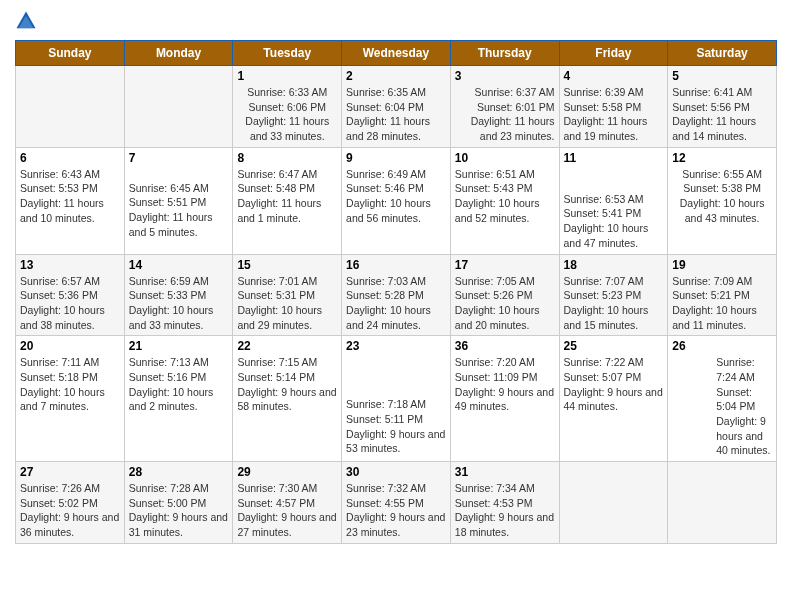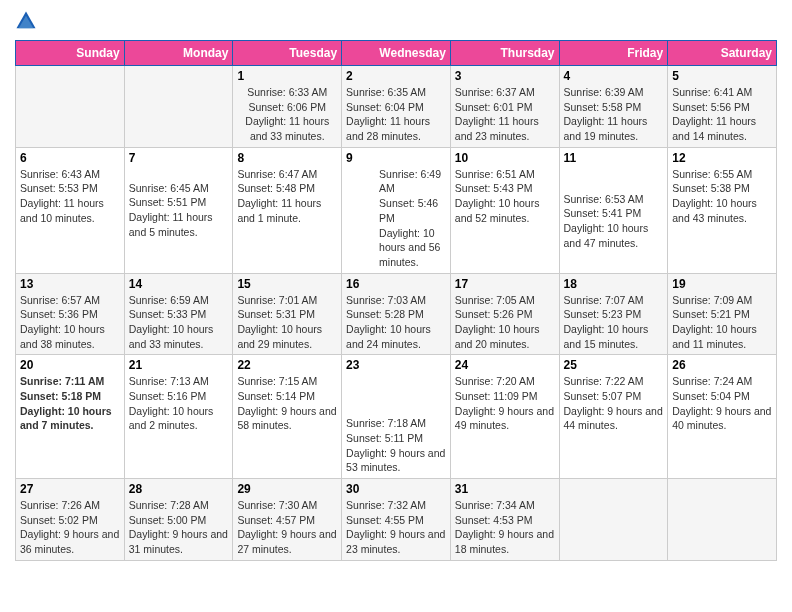--- a/index.html
+++ b/index.html
@@ -50,24 +50,24 @@
     .location {
       font-size: 14px;
       color: #555;
     }
     table {
       width: 100%;
       border-collapse: collapse;
       font-size: 11px;
     }
     thead tr th {
-      background-color: #ec4899;
+      background-color: #a16207;
       color: #fff;
       padding: 5px 4px;
-      text-align: right;
+      text-align: center;
       font-size: 12px;
       border: 1px solid #1a5fb4;
     }
     tbody tr td {
       border: 1px solid #ccc;
       padding: 3px 4px;
       vertical-align: top;
       width: calc(100% / 7);
       height: 80px;
     }
@@ -135,21 +135,21 @@
 Daylight: 11 hours and 33 minutes.</div>
           </td>
           <td>
             <span class="day-num">2</span>
             <div class="day-info" style="white-space: pre-line;">Sunrise: 6:35 AM
 Sunset: 6:04 PM
 Daylight: 11 hours and 28 minutes.</div>
           </td>
           <td>
             <span class="day-num">3</span>
-            <div class="day-info" style="white-space: pre-line;">Sunrise: 6:37 AM
+            <div class="day-info" style="white-space: pre-line; text-align: right;">Sunrise: 6:37 AM
 Sunset: 6:01 PM
 Daylight: 11 hours and 23 minutes.</div>
           </td>
           <td>
             <span class="day-num">4</span>
             <div class="day-info" style="white-space: pre-line;">Sunrise: 6:39 AM
 Sunset: 5:58 PM
 Daylight: 11 hours and 19 minutes.</div>
           </td>
           <td>
@@ -173,39 +173,39 @@
 Daylight: 11 hours and 5 minutes.</div>
           </td>
           <td>
             <span class="day-num">8</span>
             <div class="day-info" style="white-space: pre-line;">Sunrise: 6:47 AM
 Sunset: 5:48 PM
 Daylight: 11 hours and 1 minute.</div>
           </td>
           <td>
             <span class="day-num">9</span>
-            <div class="day-info" style="white-space: pre-line; margin-left: 33px;">Sunrise: 6:49 AM
+            <div class="day-info" style="white-space: pre-line;">Sunrise: 6:49 AM
 Sunset: 5:46 PM
 Daylight: 10 hours and 56 minutes.</div>
           </td>
           <td>
             <span class="day-num">10</span>
             <div class="day-info" style="white-space: pre-line;">Sunrise: 6:51 AM
 Sunset: 5:43 PM
 Daylight: 10 hours and 52 minutes.</div>
           </td>
           <td>
             <span class="day-num">11</span>
             <div class="day-info" style="white-space: pre-line; margin-top: 27px;">Sunrise: 6:53 AM
 Sunset: 5:41 PM
 Daylight: 10 hours and 47 minutes.</div>
           </td>
           <td>
             <span class="day-num">12</span>
-            <div class="day-info" style="white-space: pre-line;">Sunrise: 6:55 AM
+            <div class="day-info" style="white-space: pre-line; text-align: center;">Sunrise: 6:55 AM
 Sunset: 5:38 PM
 Daylight: 10 hours and 43 minutes.</div>
           </td>
         </tr>
         <tr>
           <td>
             <span class="day-num">13</span>
             <div class="day-info" style="white-space: pre-line;">Sunrise: 6:57 AM
 Sunset: 5:36 PM
 Daylight: 10 hours and 38 minutes.</div>
@@ -243,21 +243,21 @@
           <td>
             <span class="day-num">19</span>
             <div class="day-info" style="white-space: pre-line;">Sunrise: 7:09 AM
 Sunset: 5:21 PM
 Daylight: 10 hours and 11 minutes.</div>
           </td>
         </tr>
         <tr>
           <td>
             <span class="day-num">20</span>
-            <div class="day-info" style="white-space: pre-line; font-weight: bold;">Sunrise: 7:11 AM
+            <div class="day-info" style="white-space: pre-line;">Sunrise: 7:11 AM
 Sunset: 5:18 PM
 Daylight: 10 hours and 7 minutes.</div>
           </td>
           <td>
             <span class="day-num">21</span>
             <div class="day-info" style="white-space: pre-line;">Sunrise: 7:13 AM
 Sunset: 5:16 PM
 Daylight: 10 hours and 2 minutes.</div>
           </td>
           <td>
@@ -266,34 +266,34 @@
 Sunset: 5:14 PM
 Daylight: 9 hours and 58 minutes.</div>
           </td>
           <td>
             <span class="day-num">23</span>
             <div class="day-info" style="white-space: pre-line; margin-top: 44px;">Sunrise: 7:18 AM
 Sunset: 5:11 PM
 Daylight: 9 hours and 53 minutes.</div>
           </td>
           <td>
-            <span class="day-num">24</span>
+            <span class="day-num">36</span>
             <div class="day-info" style="white-space: pre-line;">Sunrise: 7:20 AM
 Sunset: 11:09 PM
 Daylight: 9 hours and 49 minutes.</div>
           </td>
           <td>
             <span class="day-num">25</span>
             <div class="day-info" style="white-space: pre-line;">Sunrise: 7:22 AM
 Sunset: 5:07 PM
 Daylight: 9 hours and 44 minutes.</div>
           </td>
           <td>
             <span class="day-num">26</span>
-            <div class="day-info" style="white-space: pre-line;">Sunrise: 7:24 AM
+            <div class="day-info" style="white-space: pre-line; margin-left: 44px;">Sunrise: 7:24 AM
 Sunset: 5:04 PM
 Daylight: 9 hours and 40 minutes.</div>
           </td>
         </tr>
         <tr>
           <td>
             <span class="day-num">27</span>
             <div class="day-info" style="white-space: pre-line;">Sunrise: 7:26 AM
 Sunset: 5:02 PM
 Daylight: 9 hours and 36 minutes.</div>

